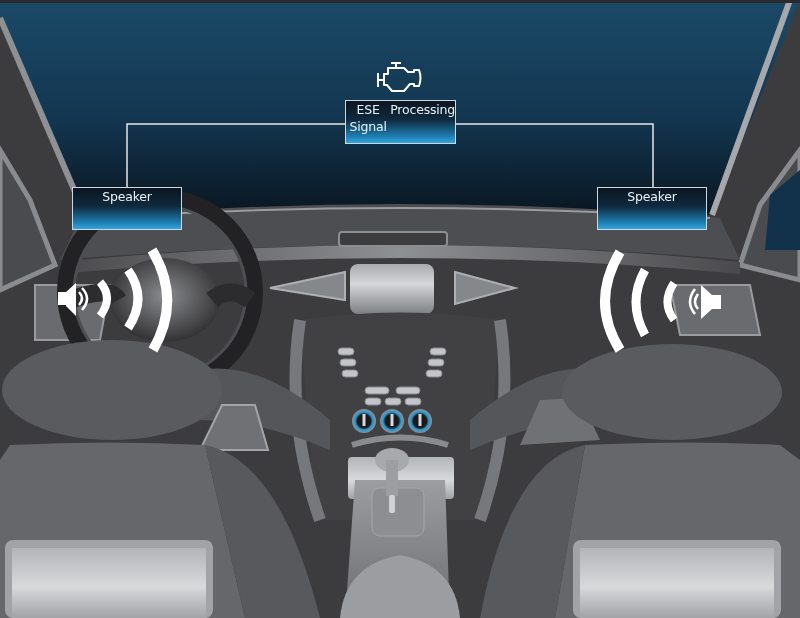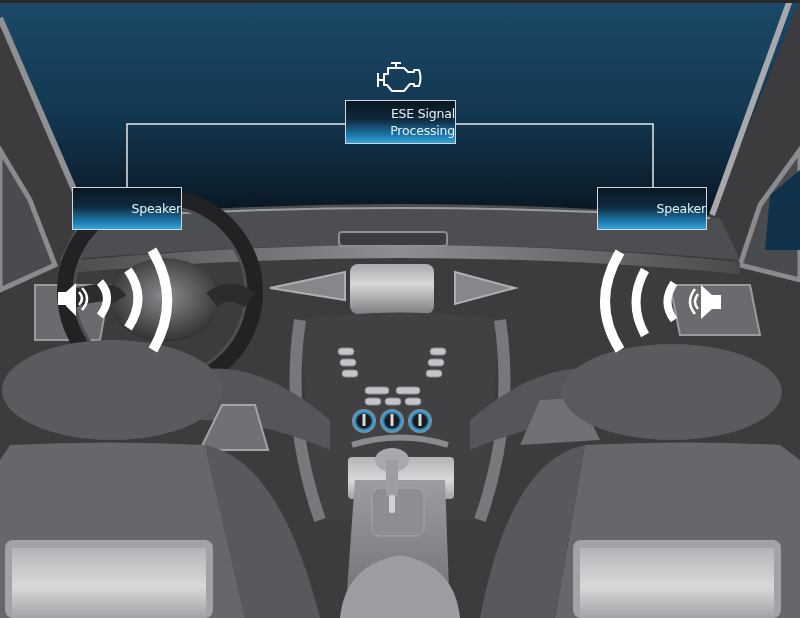--- a/index.html
+++ b/index.html
@@ -4,21 +4,21 @@
 <style>
   html, body { margin:0; padding:0; }
   body { width:800px; height:618px; overflow:hidden; background:#fff; font-family:"Liberation Sans", sans-serif; }
   .scene { position:relative; width:800px; height:618px; overflow:hidden; background:#3c3c3e; }
   .scene svg.bg { position:absolute; left:0; top:0; }
   .box {
     position:absolute; box-sizing:border-box;
     border:1px solid #cfd8df;
     background:linear-gradient(to bottom, #0b1620 0%, #0f2a3f 45%, #1f7fb4 85%, #33a6dd 100%);
     color:#e8f2f8; text-align:center; font-family:"DejaVu Sans", sans-serif;
-    display:flex; align-items:flex-end; justify-content:center; flex-direction:column;
+    display:flex; align-items:flex-start; justify-content:center; flex-direction:row;
     line-height:17px;
   }
   .box span { display:block; font-size:12.5px; letter-spacing:-0.2px; }
   .proc { left:345px; top:100px; width:111px; height:44px; }
   .spk-l { left:72px; top:187px; width:110px; height:43px; font-size:12.5px; }
   .spk-r { left:597px; top:187px; width:110px; height:43px; font-size:12.5px; }
   .engine { position:absolute; left:374px; top:60px; width:52px; height:36px; }
 </style>
 </head>
 <body>

